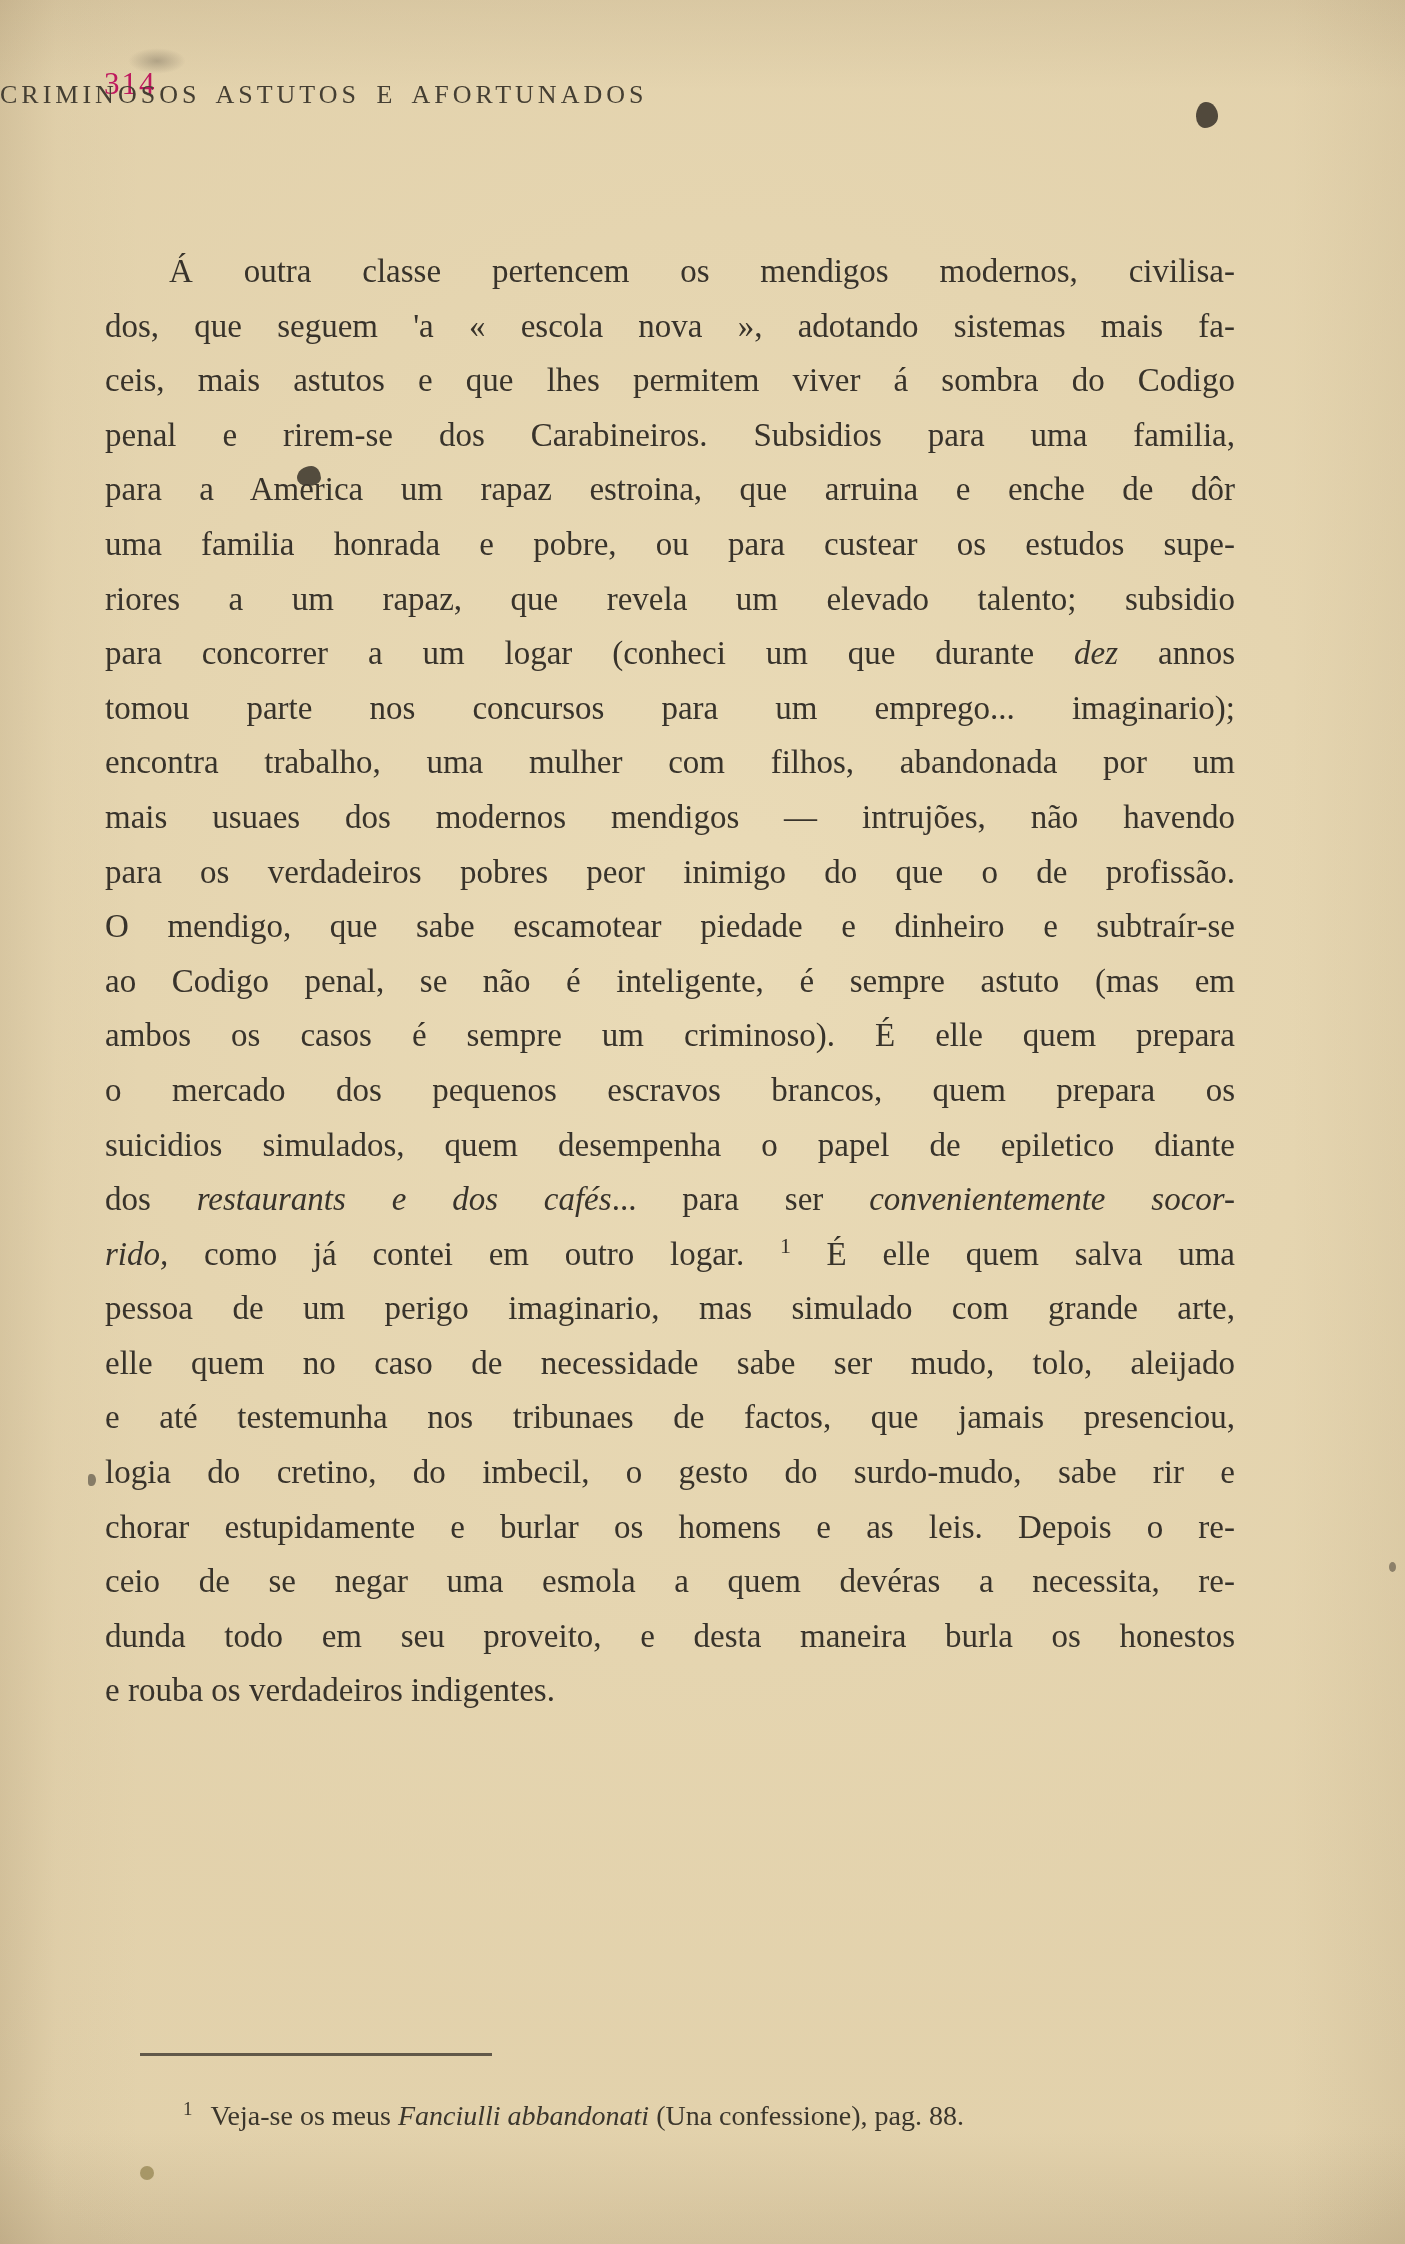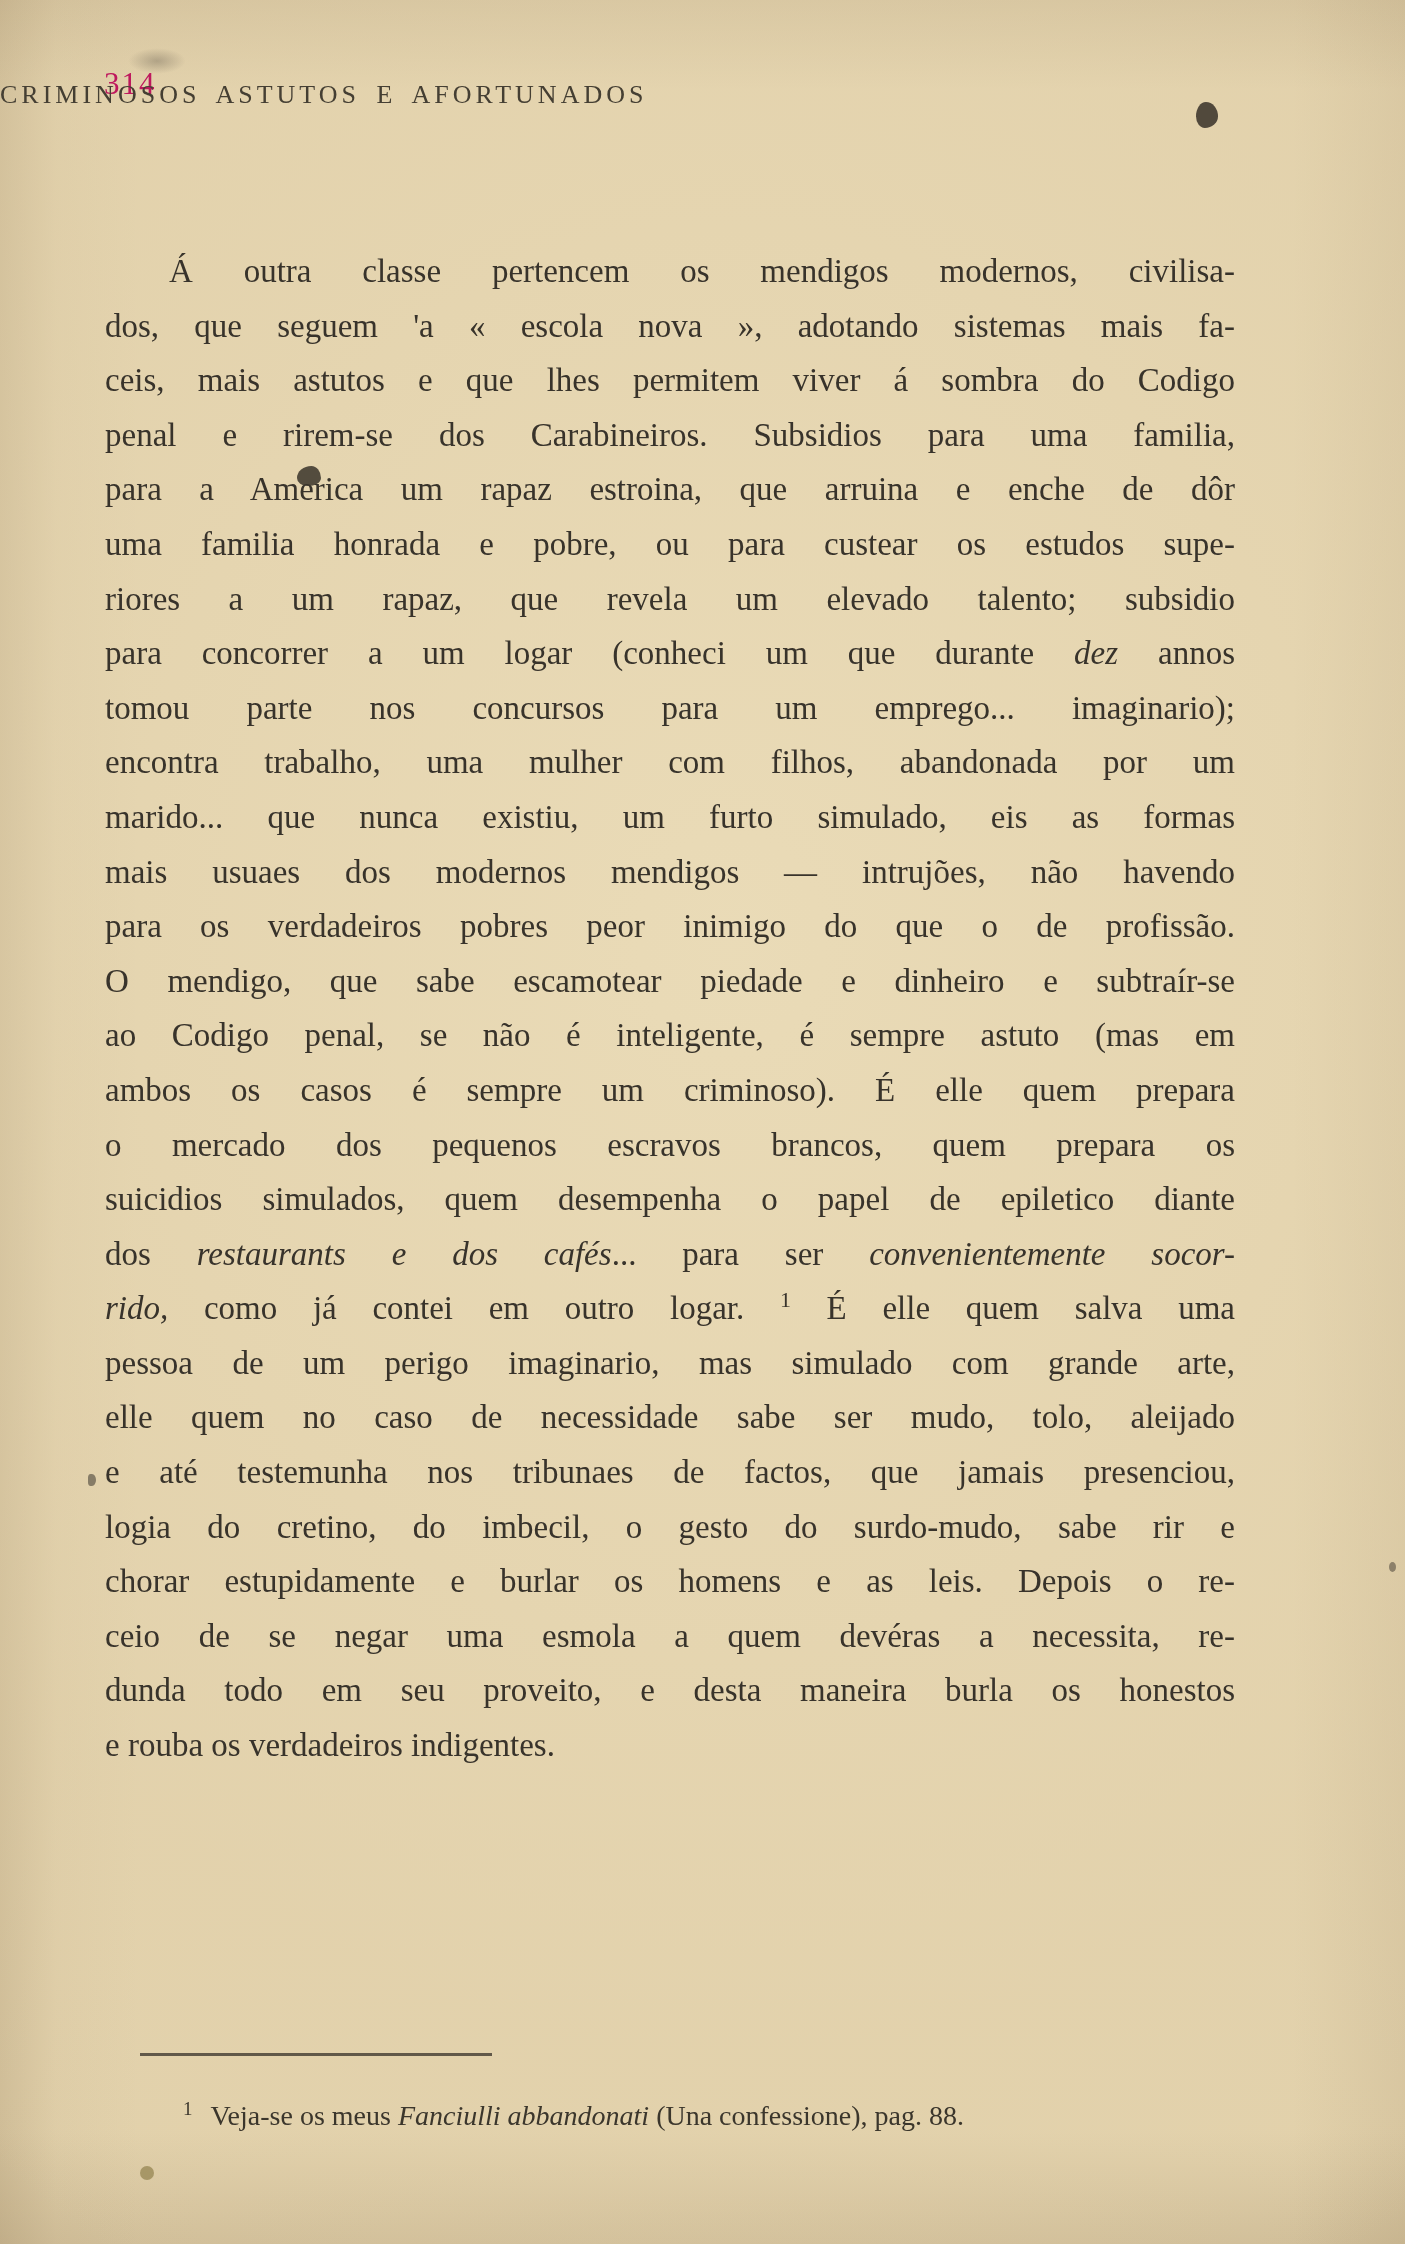--- a/index.html
+++ b/index.html
@@ -75,21 +75,20 @@
     <div class="line indent"><span>Á outra classe pertencem os mendigos modernos, civilisa-</span></div>
     <div class="line"><span>dos, que seguem 'a « escola nova », adotando sistemas mais fa-</span></div>
     <div class="line"><span>ceis, mais astutos e que lhes permitem viver á sombra do Codigo</span></div>
     <div class="line"><span>penal e rirem-se dos Carabineiros. Subsidios para uma familia,</span></div>
     <div class="line"><span>para a America um rapaz estroina, que arruina e enche de dôr</span></div>
     <div class="line"><span>uma familia honrada e pobre, ou para custear os estudos supe-</span></div>
     <div class="line"><span>riores a um rapaz, que revela um elevado talento; subsidio</span></div>
     <div class="line"><span>para concorrer a um logar (conheci um que durante </span><span class="it">dez</span><span> annos</span></div>
     <div class="line"><span>tomou parte nos concursos para um emprego... imaginario);</span></div>
     <div class="line"><span>encontra trabalho, uma mulher com filhos, abandonada por um</span></div>
-    <div class="line"><span>marido... que nunca existiu, um furto simulado, eis as formas</span></div>
     <div class="line"><span>mais usuaes dos modernos mendigos — intrujões, não havendo</span></div>
     <div class="line"><span>para os verdadeiros pobres peor inimigo do que o de profissão.</span></div>
     <div class="line"><span>O mendigo, que sabe escamotear piedade e dinheiro e subtraír-se</span></div>
     <div class="line"><span>ao Codigo penal, se não é inteligente, é sempre astuto (mas em</span></div>
     <div class="line"><span>ambos os casos é sempre um criminoso). É elle quem prepara</span></div>
     <div class="line"><span>o mercado dos pequenos escravos brancos, quem prepara os</span></div>
     <div class="line"><span>suicidios simulados, quem desempenha o papel de epiletico diante</span></div>
     <div class="line"><span>dos </span><span class="it">restaurants e dos cafés</span><span>... para ser </span><span class="it">convenientemente socor-</span></div>
     <div class="line"><span class="it">rido,</span><span> como já contei em outro logar. </span><span class="sup">1</span><span> É elle quem salva uma</span></div>
     <div class="line"><span>pessoa de um perigo imaginario, mas simulado com grande arte,</span></div>

